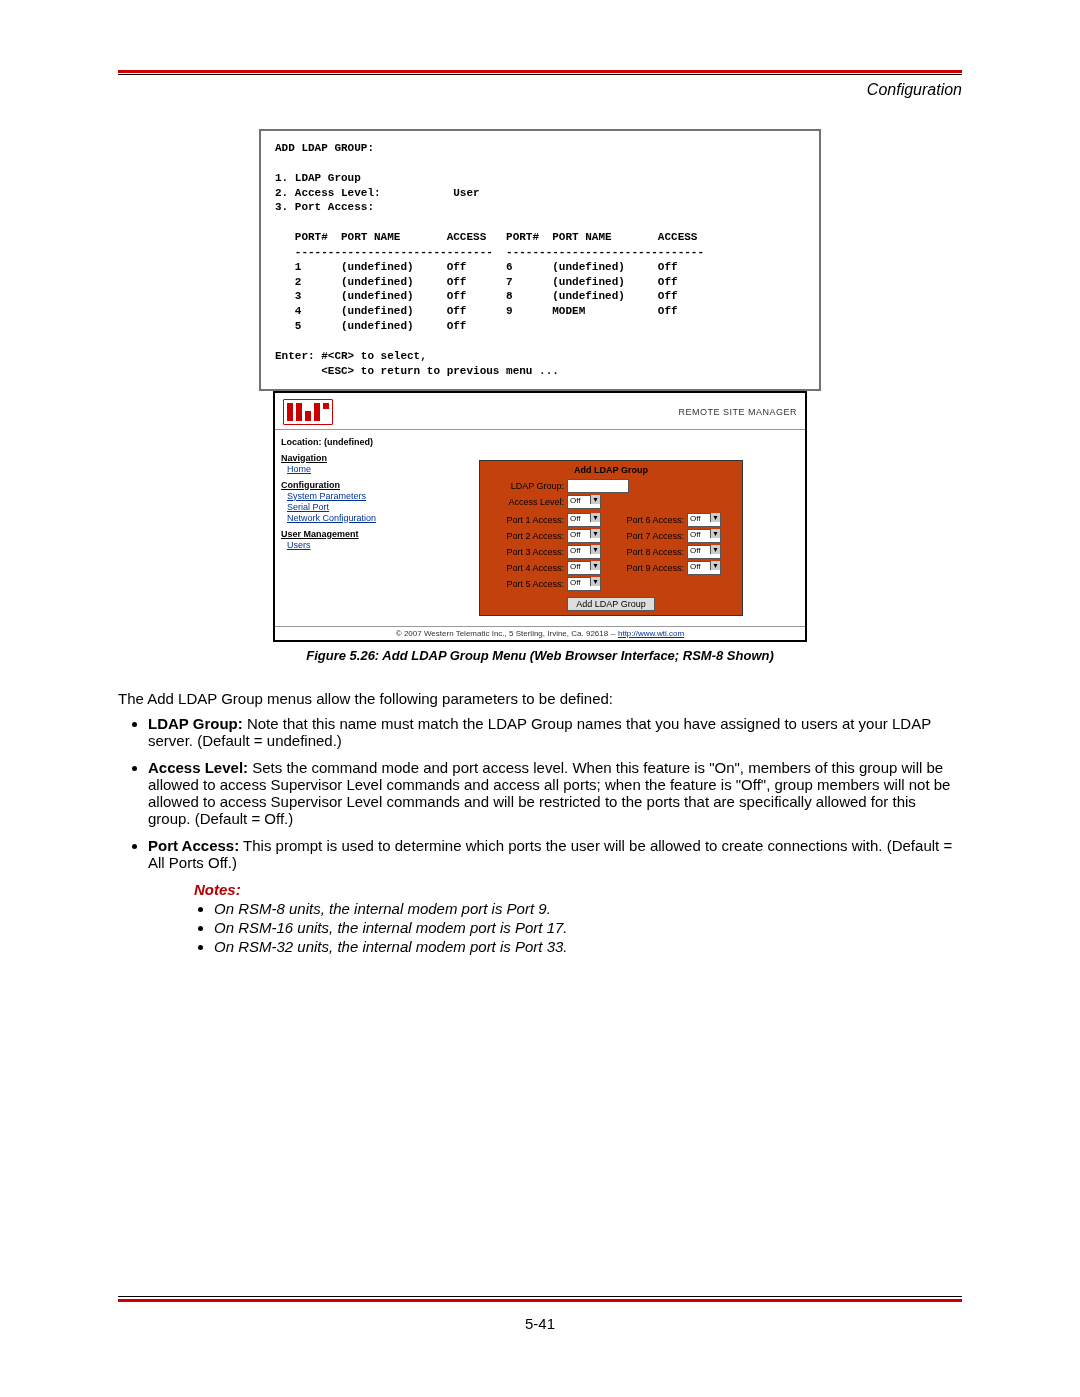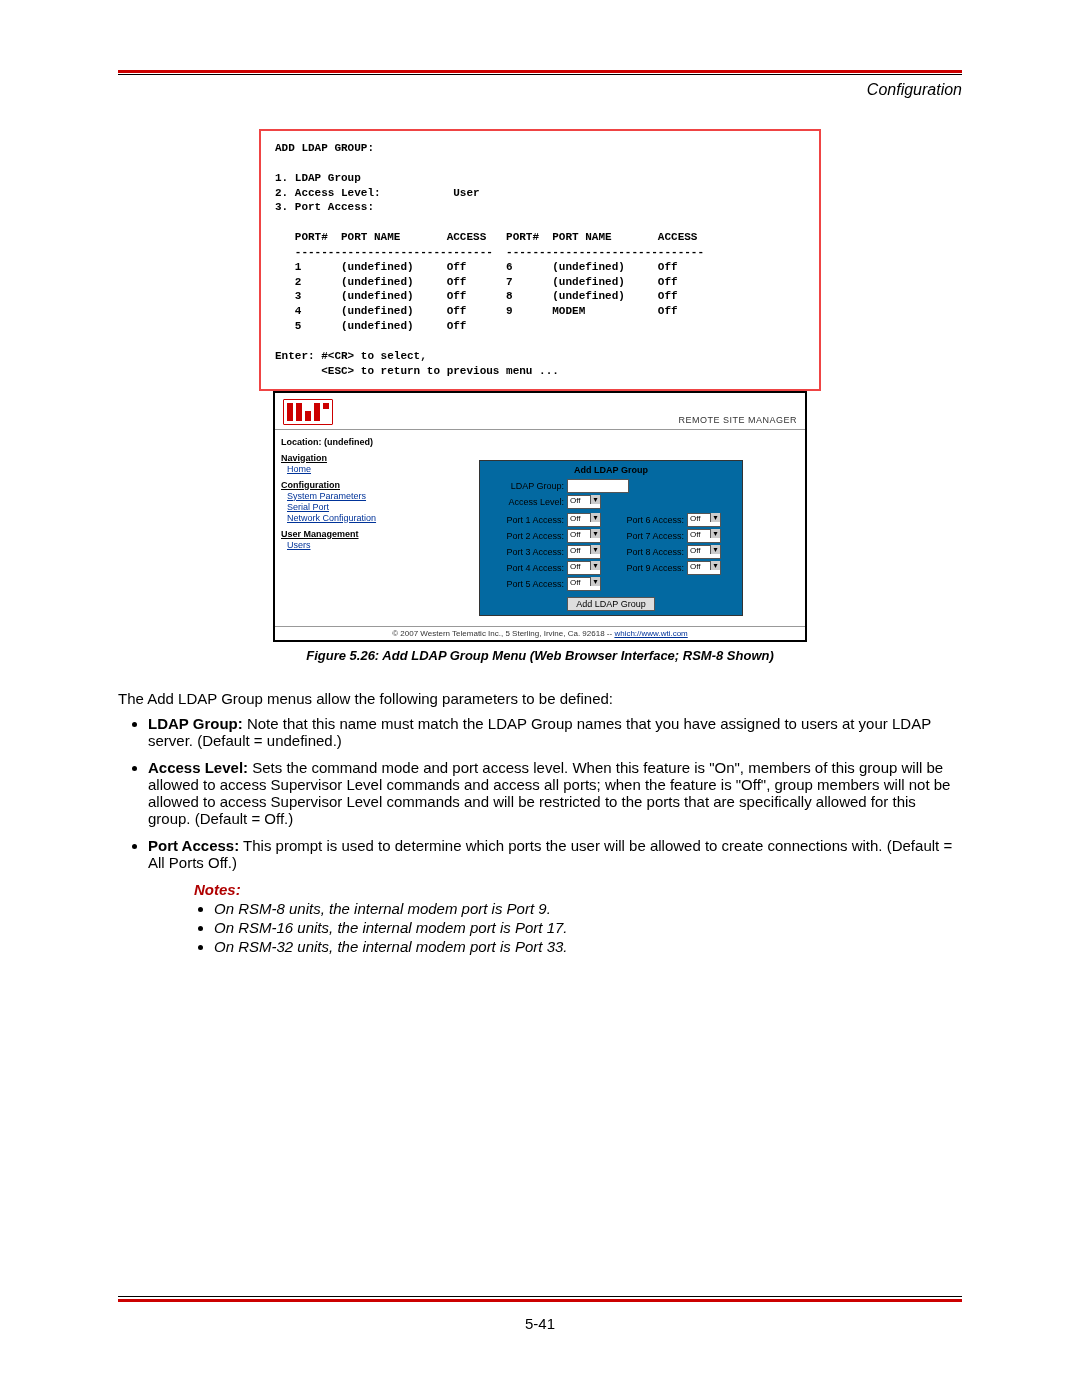--- a/index.html
+++ b/index.html
@@ -22,21 +22,21 @@
     padding-top: 1px;
     margin-bottom: 6px;
   }
   .header-title {
     text-align: right;
     font-style: italic;
     font-size: 16px;
     margin-bottom: 30px;
   }
   .term-box {
-    border: 2px solid #ef4444;
+    border: 2px solid #737373;
     width: 530px;
     margin: 0 auto;
     padding: 10px 14px;
     font-family: "Courier New", monospace;
     font-size: 11px;
     line-height: 1.35;
     font-weight: bold;
     white-space: pre;
   }
   .fig-caption {
@@ -49,21 +49,21 @@
   
   .web-box {
     width: 530px;
     margin: 0 auto;
     border: 2px solid #000;
     background: #fff;
     font-size: 10px;
   }
   .web-header {
     display: flex;
-    align-items: flex-end;
+    align-items: center;
     justify-content: space-between;
     padding: 6px 8px 4px 8px;
     border-bottom: 1px solid #999;
   }
   .wti-logo {
     display: flex;
     gap: 3px;
     align-items: flex-end;
     padding: 3px;
     border: 1px solid #c00;
@@ -99,21 +99,21 @@
     margin-top: 1px;
   }
   .form-col {
     flex: 1;
     padding: 30px 10px 10px;
     display: flex;
     justify-content: center;
   }
   .form-panel {
     border: 1px solid #333;
-    background: #0369a1;
+    background: #c2410c;
     width: 230px;
     padding: 4px 16px;
     font-size: 9px;
   }
   .form-title {
     text-align: center;
     font-weight: bold;
     margin-bottom: 4px;
   }
   .frow {
@@ -292,21 +292,21 @@
                   <label>Port 9 Access:</label>
                   <div class="sel">Off</div>
                 </div>
             </div>
           </div>
           <button class="btn-add">Add LDAP Group</button>
         </div>
       </div>
     </div>
     <div class="footer-line">
-      <span>© 2007 Western Telematic Inc., 5 Sterling, Irvine, Ca. 92618 -- </span><a>which://www.wti.com</a>
+      <span>© 2007 Western Telematic Inc., 5 Sterling, Irvine, Ca. 92618 -- </span><a>http://www.wti.com</a>
     </div>
   </div>
   <div class="fig-caption">Figure 5.26:  Add LDAP Group Menu (Web Browser Interface; RSM-8 Shown)</div>
 
   <p class="body-text">The Add LDAP Group menus allow the following parameters to be defined:</p>
 
   <ul class="main">
     <li><b>LDAP Group:</b><span>  Note that this name must match the LDAP Group names that you have assigned to users at your LDAP server.  (Default = undefined.)</span></li>
     <li><b>Access Level:</b><span>  Sets the command mode and port access level.  When this feature is "On", members of this group will be allowed to access Supervisor Level commands and access all ports; when the feature is "Off", group members will not be allowed to access Supervisor Level commands and will be restricted to the ports that are specifically allowed for this group.  (Default = Off.)</span></li>
     <li><b>Port Access:</b><span>  This prompt is used to determine which ports the user will be allowed to create connections with.  (Default = All Ports Off.)</span></li>

